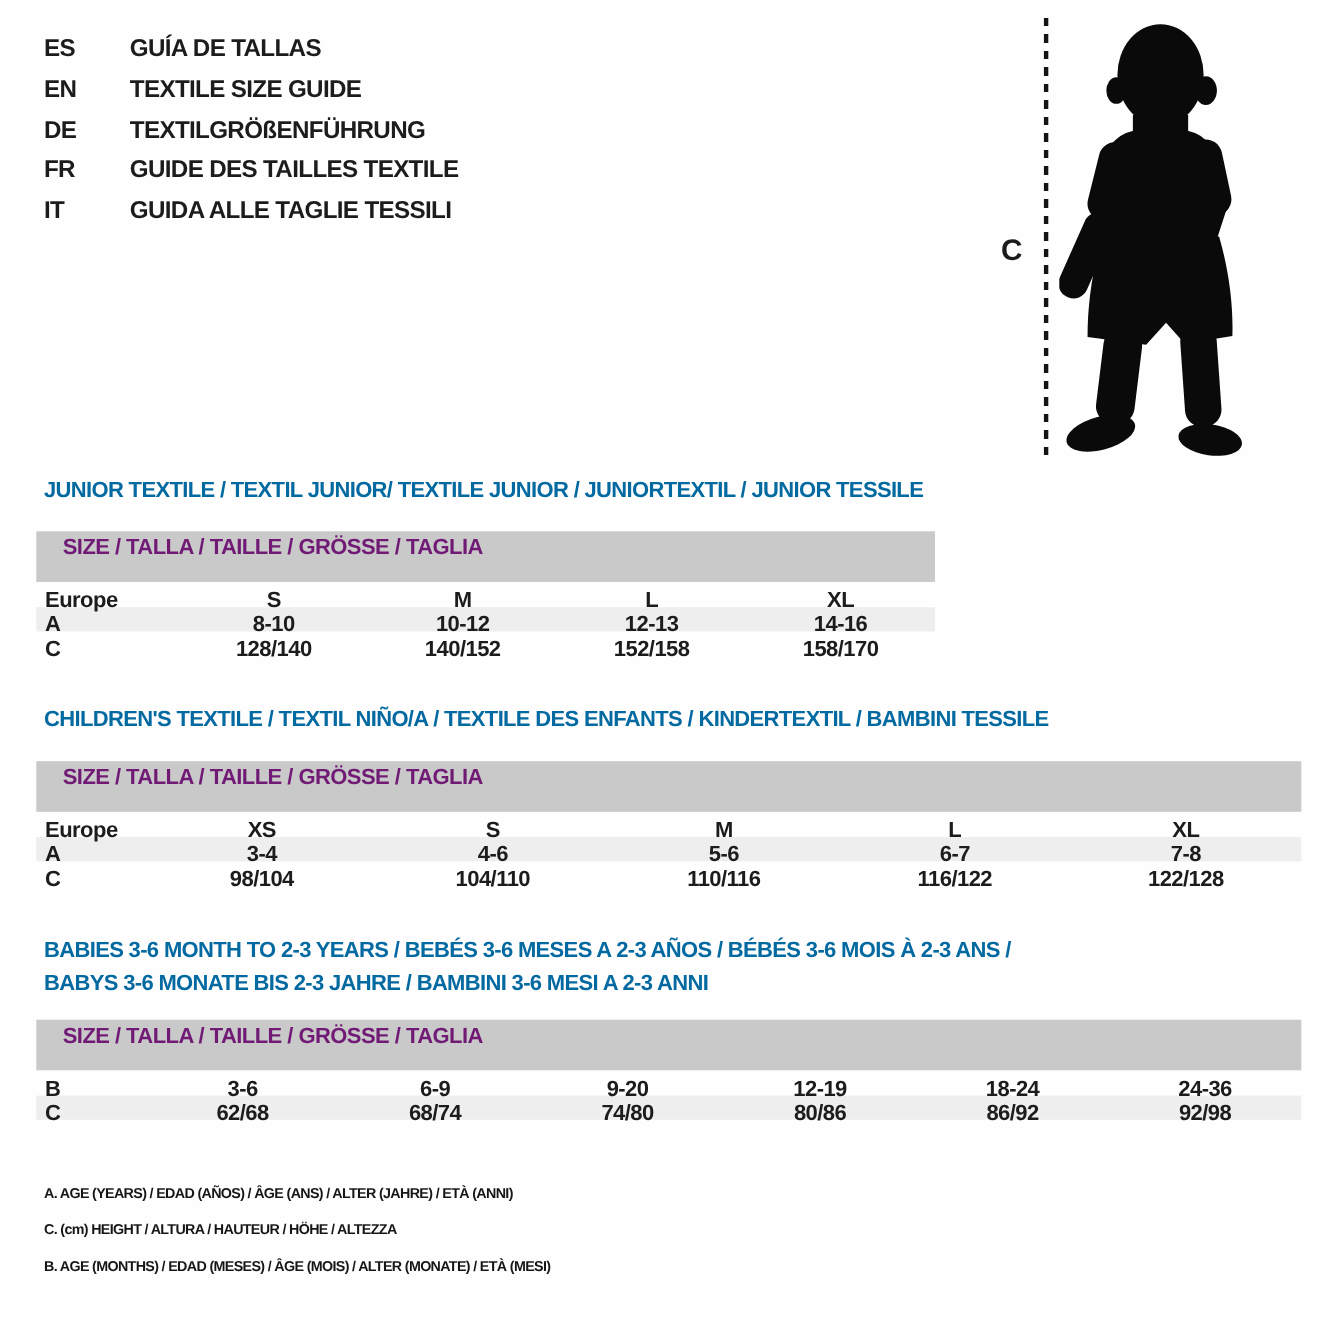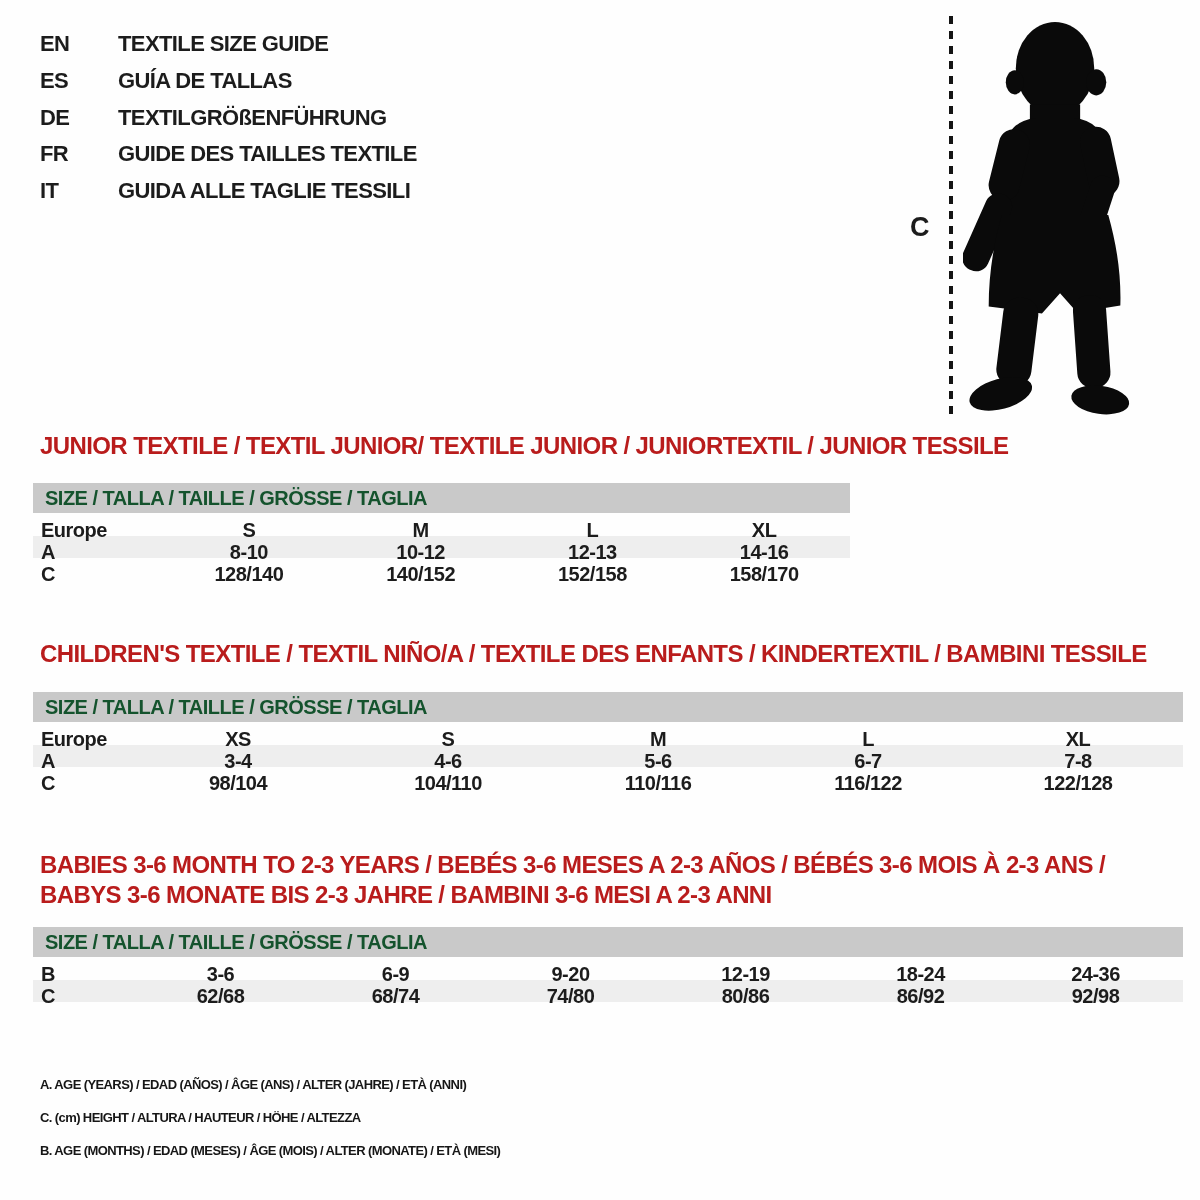--- a/index.html
+++ b/index.html
@@ -16,50 +16,50 @@
 
   
   .measure-line{
     position:absolute;left:949px;top:16px;width:4px;height:402px;
     background:repeating-linear-gradient(to bottom,#141414 0 8px,transparent 8px 15px);
   }
   .measure-label{position:absolute;left:910px;top:212px;font-size:27px;font-weight:700;}
   .silhouette{position:absolute;left:963px;top:18px;}
 
   
-  .section-title{position:absolute;left:40px;font-size:24px;line-height:24px;font-weight:700;letter-spacing:-0.6px;white-space:nowrap;color:#b91c1c;}
+  .section-title{position:absolute;left:40px;font-size:20px;line-height:24px;font-weight:700;letter-spacing:-0.6px;white-space:nowrap;color:#0369a1;}
   .two-line{line-height:29.5px;}
 
   
   .size-table{position:absolute;font-weight:700;letter-spacing:-0.5px;font-size:20px;}
-  .bar{height:30px;line-height:30px;background:#c9c9c9;color:#14532d;padding-left:12px;margin-bottom:1px;}
+  .bar{height:46px;line-height:30px;background:#c9c9c9;color:#701a75;padding-left:24px;margin-bottom:1px;}
   .row{display:grid;height:22px;line-height:32px;align-items:center;}
   .row.alt{background:#eeeeee;}
   .cols4{grid-template-columns:130px repeat(4,1fr);}
   .cols5{grid-template-columns:100px repeat(5,1fr);}
   .cols6{grid-template-columns:100px repeat(6,1fr);}
   .cell{text-align:center;}
   .cell.lab{text-align:left;padding-left:8px;}
 
   
   .legend{position:absolute;left:40px;top:1068px;font-size:13px;line-height:33px;font-weight:700;letter-spacing:-0.6px;white-space:nowrap;color:#161616;}
 </style>
 </head>
 <body>
 
 <div class="canvas">
 
   <div class="lang-block">
     <div class="lang-row">
+      <span class="lang-code">ES</span>
+      <span class="lang-label">GUÍA DE TALLAS</span>
+    </div>
+    <div class="lang-row">
       <span class="lang-code">EN</span>
       <span class="lang-label">TEXTILE SIZE GUIDE</span>
-    </div>
-    <div class="lang-row">
-      <span class="lang-code">ES</span>
-      <span class="lang-label">GUÍA DE TALLAS</span>
     </div>
     <div class="lang-row">
       <span class="lang-code">DE</span>
       <span class="lang-label">TEXTILGRÖßENFÜHRUNG</span>
     </div>
     <div class="lang-row">
       <span class="lang-code">FR</span>
       <span class="lang-label">GUIDE DES TAILLES TEXTILE</span>
     </div>
     <div class="lang-row">

